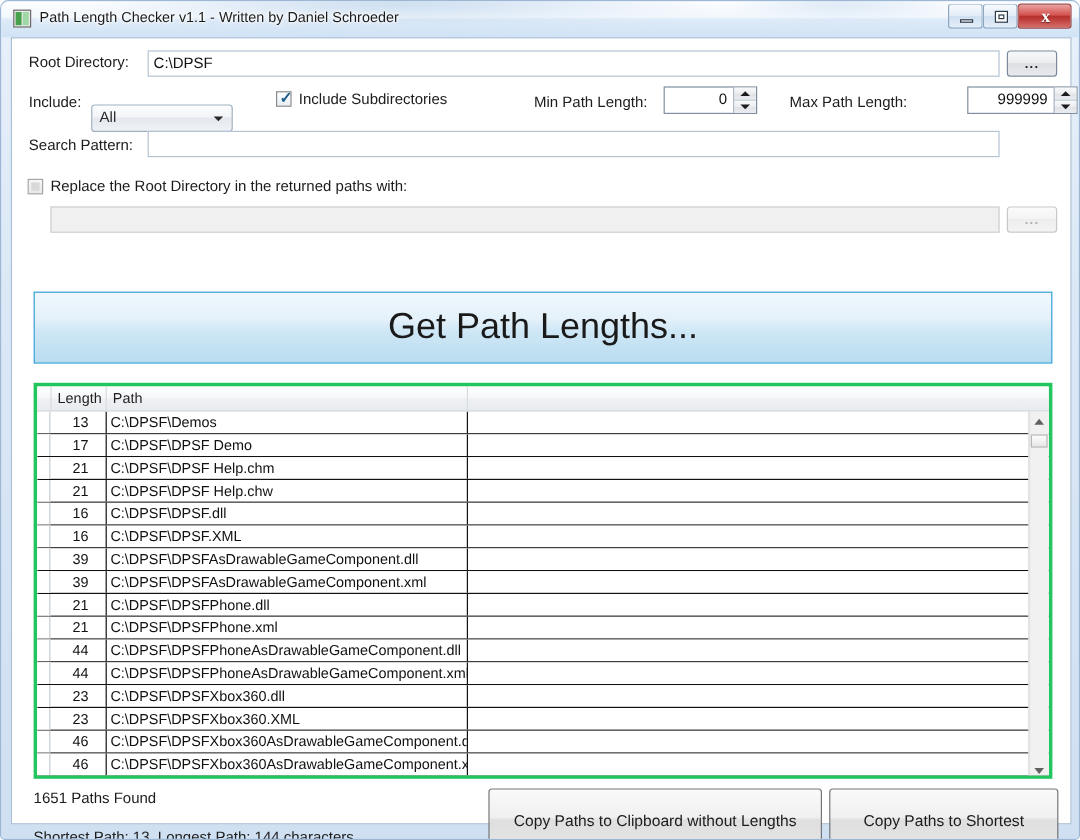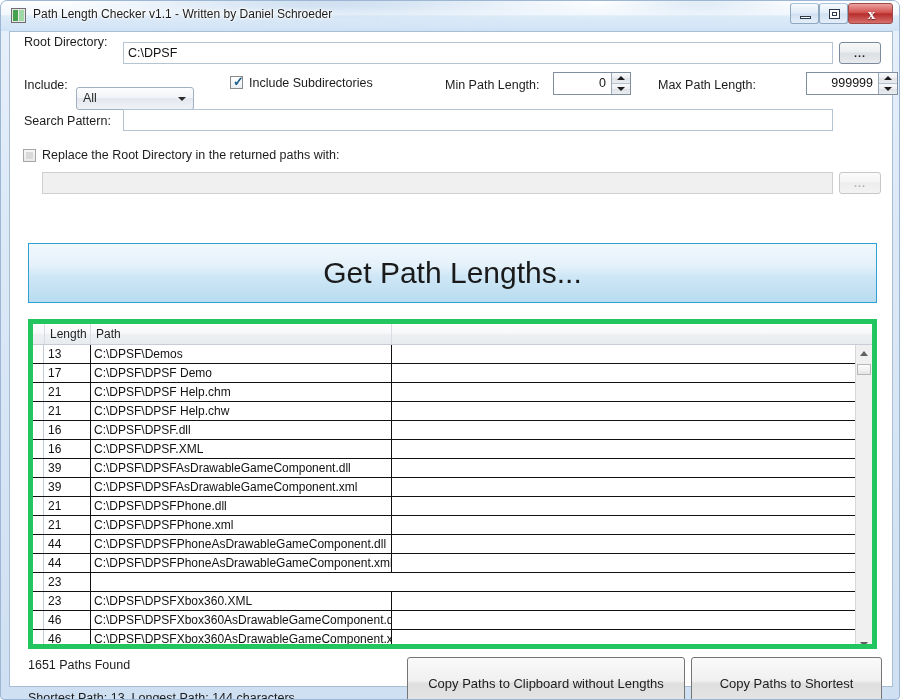--- a/index.html
+++ b/index.html
@@ -272,21 +272,21 @@
     color: #1a1a1a;
     line-height: 57px;
   }
 
   
   #grid {
     position: absolute;
     left: 18px; top: 287px;
     width: 849px; height: 330px;
     box-sizing: border-box;
-    border: 5px solid #22c55e;
+    border: 3px solid #22c55e;
     background: #ffffff;
     overflow: hidden;
   }
   #grid-head {
     position: absolute;
     left: 0; top: 0;
     width: 100%; height: 21px;
     background: linear-gradient(to bottom, #ffffff 0%, #f6f7f9 48%, #eef0f3 52%, #e9ecef 100%);
     border-bottom: 1px solid #c8cdd3;
     box-sizing: border-box;
@@ -331,20 +331,21 @@
   }
   .glen {
     position: absolute; left: 12px; top: 0;
     width: 46px; height: 100%;
     line-height: 18px;
     font-size: 12px;
     color: #111;
     padding-left: 3px;
     box-sizing: border-box;
     border-right: 1px solid #111111;
+    text-align: center;
   }
   .gpath {
     position: absolute; left: 58px; top: 0;
     width: 301px; height: 100%;
     line-height: 18px;
     font-size: 12px;
     color: #111;
     padding-left: 3px;
     box-sizing: border-box;
     border-right: 1px solid #111111;
@@ -445,21 +446,21 @@
   </div>
   <div class="wbtn" id="btn-max">
     <div id="max-glyph"></div>
   </div>
   <div class="wbtn" id="btn-close">
     <div id="close-glyph">x</div>
   </div>
 
   <div id="client">
 
-    <div class="lbl" style="left:14px; top:3px;">Root Directory:</div>
+    <div class="lbl" style="left:14px; top:13px;">Root Directory:</div>
     <input class="tbox" id="root-dir-input" type="text" style="left: 113px; top: 10px; width: 710px; height: 22px;" value="C:\DPSF">
     <div class="sbtn" id="root-browse" style="left:829px; top:10px; width:42px; height:22px; line-height:21px;">
       <span class="dots">...</span>
     </div>
 
     <div class="lbl" style="left:14px; top:46px;">Include:</div>
     <div id="include-combo" style="left:66px; top:55px; width:118px; height:23px;">
       <div id="include-combo-text">All</div>
       <div id="include-combo-arrow"></div>
     </div>
@@ -587,20 +588,21 @@
           </div>
           <div class="grow">
             <div class="gsel"></div>
             <div class="glen">44</div>
             <div class="gpath">C:\DPSF\DPSFPhoneAsDrawableGameComponent.xml</div>
             <div class="gext"></div>
           </div>
           <div class="grow">
             <div class="gsel"></div>
             <div class="glen">23</div>
+            <div class="gpath">C:\DPSF\DPSFXbox360.dll</div>
             <div class="gext"></div>
           </div>
           <div class="grow">
             <div class="gsel"></div>
             <div class="glen">23</div>
             <div class="gpath">C:\DPSF\DPSFXbox360.XML</div>
             <div class="gext"></div>
           </div>
           <div class="grow">
             <div class="gsel"></div>

